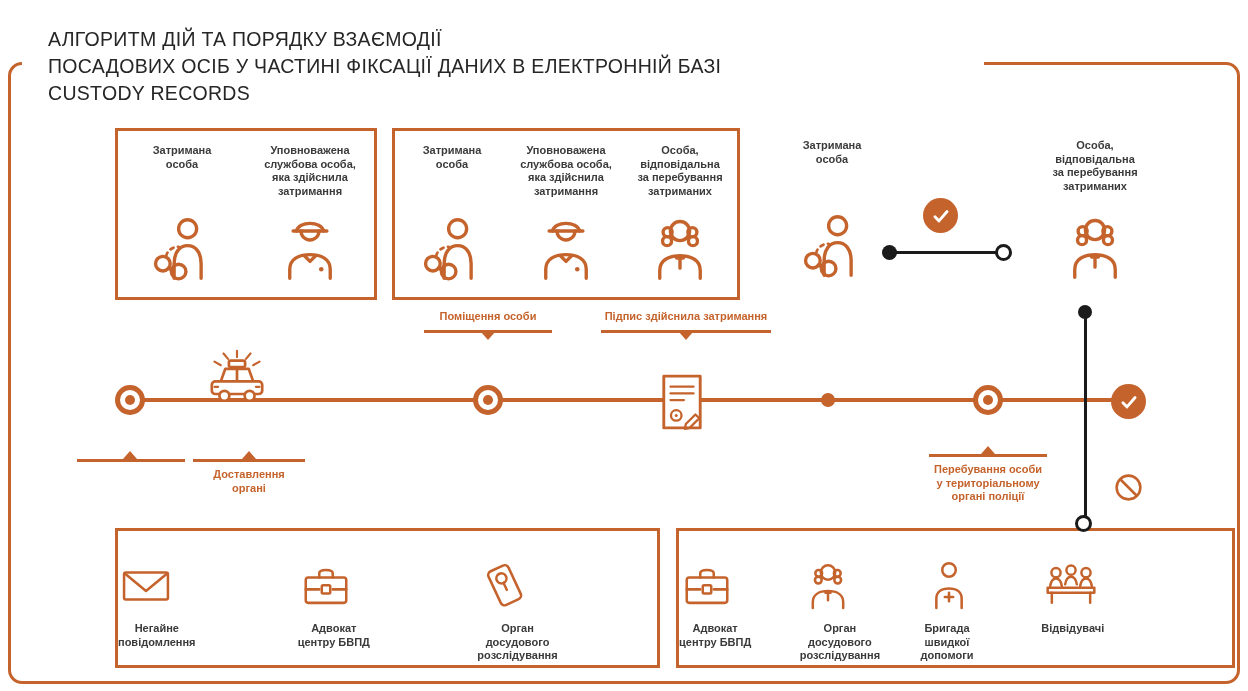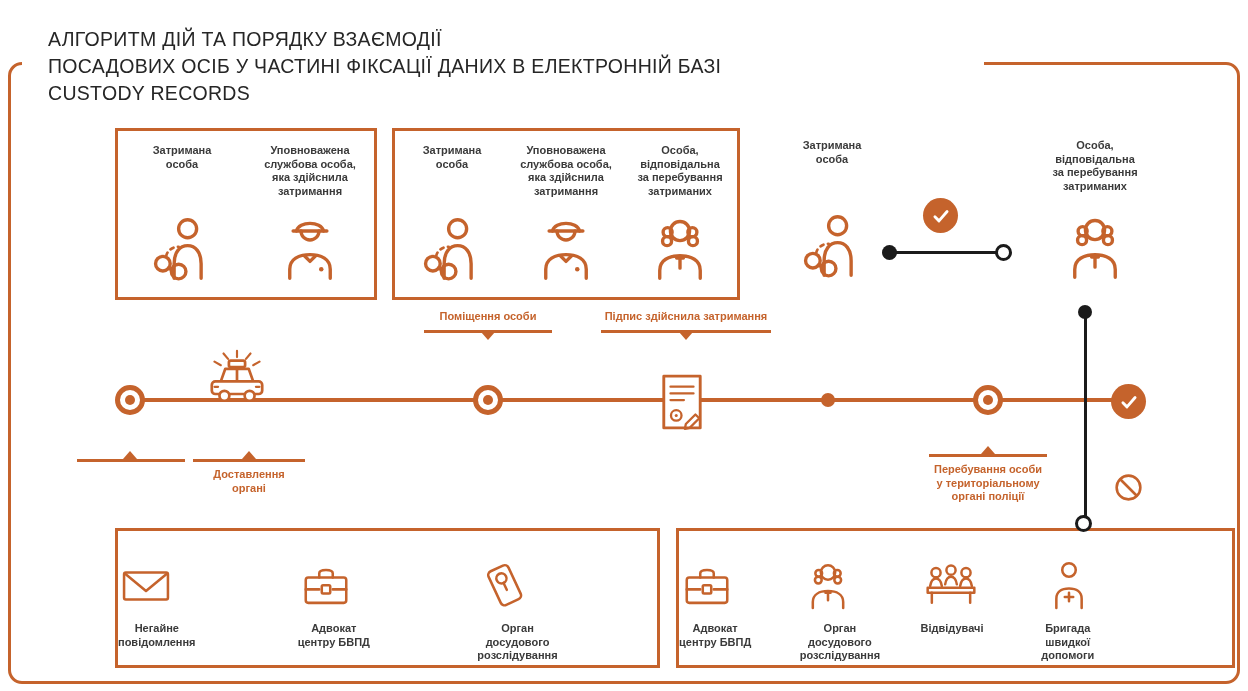--- a/index.html
+++ b/index.html
@@ -313,28 +313,28 @@
     </div>
     <div class="bcell">
       <svg class="ic" width="56" height="54">
           <use href="#sym-judge"></use>
         </svg>
       <div class="blbl">Орган
 досудового
 розслідування</div>
     </div>
     <div class="bcell">
-      <svg class="ic" width="60" height="54">
-          <use href="#sym-visitors"></use>
-        </svg>
-      <div class="blbl">Відвідувачі</div>
-    </div>
-    <div class="bcell">
       <svg class="ic" width="56" height="54">
           <use href="#sym-medic"></use>
         </svg>
       <div class="blbl">Бригада
 швидкої
 допомоги</div>
     </div>
+    <div class="bcell">
+      <svg class="ic" width="60" height="54">
+          <use href="#sym-visitors"></use>
+        </svg>
+      <div class="blbl">Відвідувачі</div>
+    </div>
   </div>
 
 </div>
 
 </body></html>

